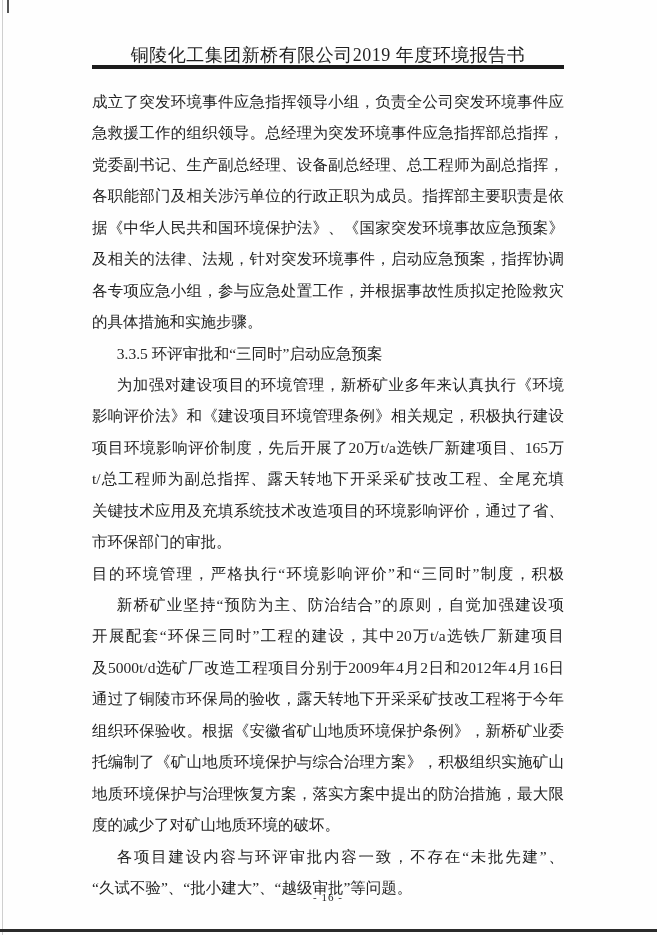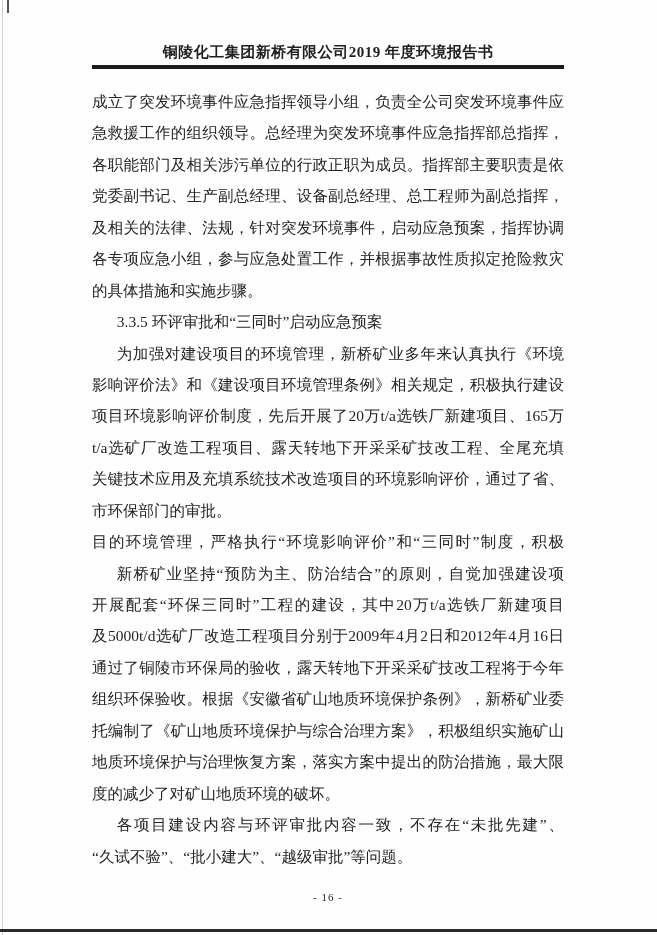--- a/index.html
+++ b/index.html
@@ -34,22 +34,22 @@
     left: 0; top: 929px;
     width: 657px; height: 3px;
     background: #2b2b2b;
   }
   
   .header-title {
     position: absolute;
     top: 43px; left: 92px;
     width: 472px;
     text-align: center;
-    font-size: 15px;
-    font-weight: bold;
+    font-size: 18px;
+    font-weight: normal;
     letter-spacing: 0.5px;
     color: #1f1f1f;
     white-space: nowrap;
   }
   .header-rule {
     position: absolute;
     top: 65px; left: 92px;
     width: 472px; height: 4px;
     background: #1c1c1c;
   }
@@ -98,34 +98,35 @@
   <div class="scan-edge-bottom"></div>
 
   <div class="header-title">铜陵化工集团新桥有限公司2019 年度环境报告书</div>
 
   <div class="header-rule"></div>
 
   <div class="doc-body">
       <div class="para">
         <div class="line">成立了突发环境事件应急指挥领导小组，负责全公司突发环境事件应</div>
         <div class="line">急救援工作的组织领导。总经理为突发环境事件应急指挥部总指挥，</div>
+        <div class="line">党委副书记、生产副总经理、设备副总经理、总工程师为副总指挥，</div>
         <div class="line">各职能部门及相关涉污单位的行政正职为成员。指挥部主要职责是依</div>
-        <div class="line">党委副书记、生产副总经理、设备副总经理、总工程师为副总指挥，</div>
+        <div class="line">据《中华人民共和国环境保护法》、《国家突发环境事故应急预案》</div>
         <div class="line">及相关的法律、法规，针对突发环境事件，启动应急预案，指挥协调</div>
         <div class="line">各专项应急小组，参与应急处置工作，并根据事故性质拟定抢险救灾</div>
         <div class="line last">的具体措施和实施步骤。</div>
       </div>
       <div class="para heading">
         <div class="line last indent">3.3.5 环评审批和“三同时”启动应急预案</div>
       </div>
       <div class="para">
         <div class="line indent">为加强对建设项目的环境管理，新桥矿业多年来认真执行《环境</div>
         <div class="line">影响评价法》和《建设项目环境管理条例》相关规定，积极执行建设</div>
         <div class="line">项目环境影响评价制度，先后开展了20万t/a选铁厂新建项目、165万</div>
-        <div class="line">t/a选矿厂改造工程项目、露天转地下开采采矿技改工程、全尾充填</div>
+        <div class="line">t/总工程师为副总指挥、露天转地下开采采矿技改工程、全尾充填</div>
         <div class="line">关键技术应用及充填系统技术改造项目的环境影响评价，通过了省、</div>
         <div class="line last">市环保部门的审批。</div>
       </div>
       <div class="para">
         <div class="line">目的环境管理，严格执行“环境影响评价”和“三同时”制度，积极</div>
         <div class="line indent">新桥矿业坚持“预防为主、防治结合”的原则，自觉加强建设项</div>
         <div class="line">开展配套“环保三同时”工程的建设，其中20万t/a选铁厂新建项目</div>
         <div class="line">及5000t/d选矿厂改造工程项目分别于2009年4月2日和2012年4月16日</div>
         <div class="line">通过了铜陵市环保局的验收，露天转地下开采采矿技改工程将于今年</div>
         <div class="line">组织环保验收。根据《安徽省矿山地质环境保护条例》，新桥矿业委</div>

